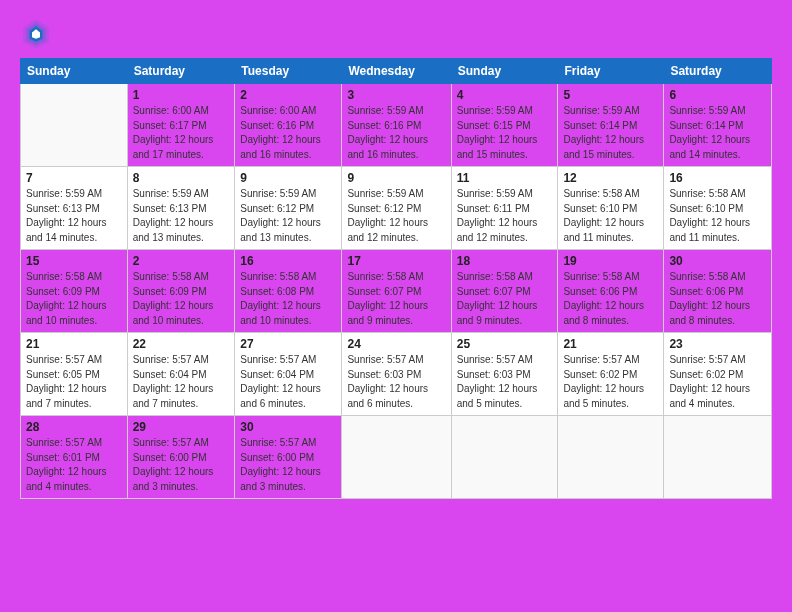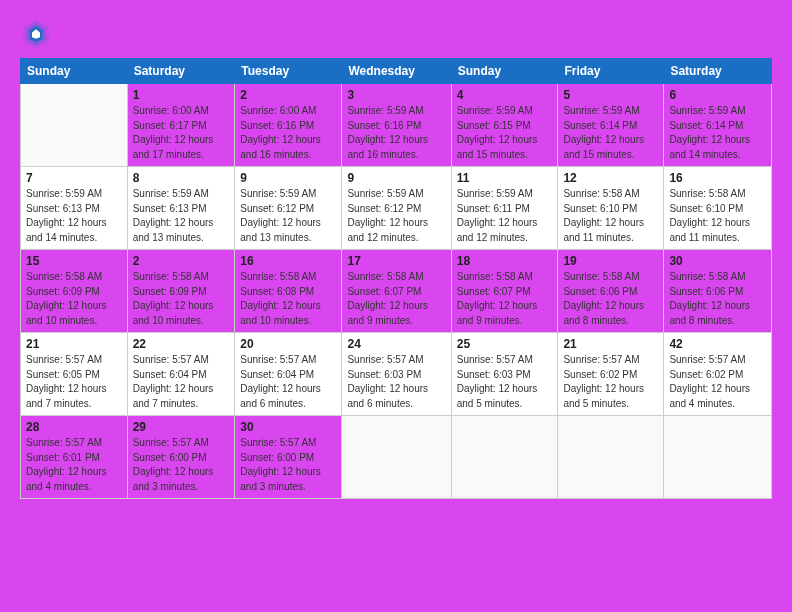--- a/index.html
+++ b/index.html
@@ -158,25 +158,25 @@
           <td><span class="day-num">2</span><span class="day-info">Sunrise: 5:58 AM<br>Sunset: 6:09 PM<br>Daylight: 12 hours and 10 minutes.</span></td>
           <td><span class="day-num">16</span><span class="day-info">Sunrise: 5:58 AM<br>Sunset: 6:08 PM<br>Daylight: 12 hours and 10 minutes.</span></td>
           <td><span class="day-num">17</span><span class="day-info">Sunrise: 5:58 AM<br>Sunset: 6:07 PM<br>Daylight: 12 hours and 9 minutes.</span></td>
           <td><span class="day-num">18</span><span class="day-info">Sunrise: 5:58 AM<br>Sunset: 6:07 PM<br>Daylight: 12 hours and 9 minutes.</span></td>
           <td><span class="day-num">19</span><span class="day-info">Sunrise: 5:58 AM<br>Sunset: 6:06 PM<br>Daylight: 12 hours and 8 minutes.</span></td>
           <td><span class="day-num">30</span><span class="day-info">Sunrise: 5:58 AM<br>Sunset: 6:06 PM<br>Daylight: 12 hours and 8 minutes.</span></td>
         </tr>
         <tr>
           <td><span class="day-num">21</span><span class="day-info">Sunrise: 5:57 AM<br>Sunset: 6:05 PM<br>Daylight: 12 hours and 7 minutes.</span></td>
           <td><span class="day-num">22</span><span class="day-info">Sunrise: 5:57 AM<br>Sunset: 6:04 PM<br>Daylight: 12 hours and 7 minutes.</span></td>
-          <td><span class="day-num">20</span><span class="day-info">Sunrise: 5:57 AM<br>Sunset: 6:04 PM<br>Daylight: 12 hours and 6 minutes.</span></td>
+          <td><span class="day-num">27</span><span class="day-info">Sunrise: 5:57 AM<br>Sunset: 6:04 PM<br>Daylight: 12 hours and 6 minutes.</span></td>
           <td><span class="day-num">24</span><span class="day-info">Sunrise: 5:57 AM<br>Sunset: 6:03 PM<br>Daylight: 12 hours and 6 minutes.</span></td>
           <td><span class="day-num">25</span><span class="day-info">Sunrise: 5:57 AM<br>Sunset: 6:03 PM<br>Daylight: 12 hours and 5 minutes.</span></td>
           <td><span class="day-num">21</span><span class="day-info">Sunrise: 5:57 AM<br>Sunset: 6:02 PM<br>Daylight: 12 hours and 5 minutes.</span></td>
-          <td><span class="day-num">42</span><span class="day-info">Sunrise: 5:57 AM<br>Sunset: 6:02 PM<br>Daylight: 12 hours and 4 minutes.</span></td>
+          <td><span class="day-num">23</span><span class="day-info">Sunrise: 5:57 AM<br>Sunset: 6:02 PM<br>Daylight: 12 hours and 4 minutes.</span></td>
         </tr>
         <tr>
           <td><span class="day-num">28</span><span class="day-info">Sunrise: 5:57 AM<br>Sunset: 6:01 PM<br>Daylight: 12 hours and 4 minutes.</span></td>
           <td><span class="day-num">29</span><span class="day-info">Sunrise: 5:57 AM<br>Sunset: 6:00 PM<br>Daylight: 12 hours and 3 minutes.</span></td>
           <td><span class="day-num">30</span><span class="day-info">Sunrise: 5:57 AM<br>Sunset: 6:00 PM<br>Daylight: 12 hours and 3 minutes.</span></td>
           <td class="empty-cell"></td>
           <td class="empty-cell"></td>
           <td class="empty-cell"></td>
           <td class="empty-cell"></td>
         </tr>

